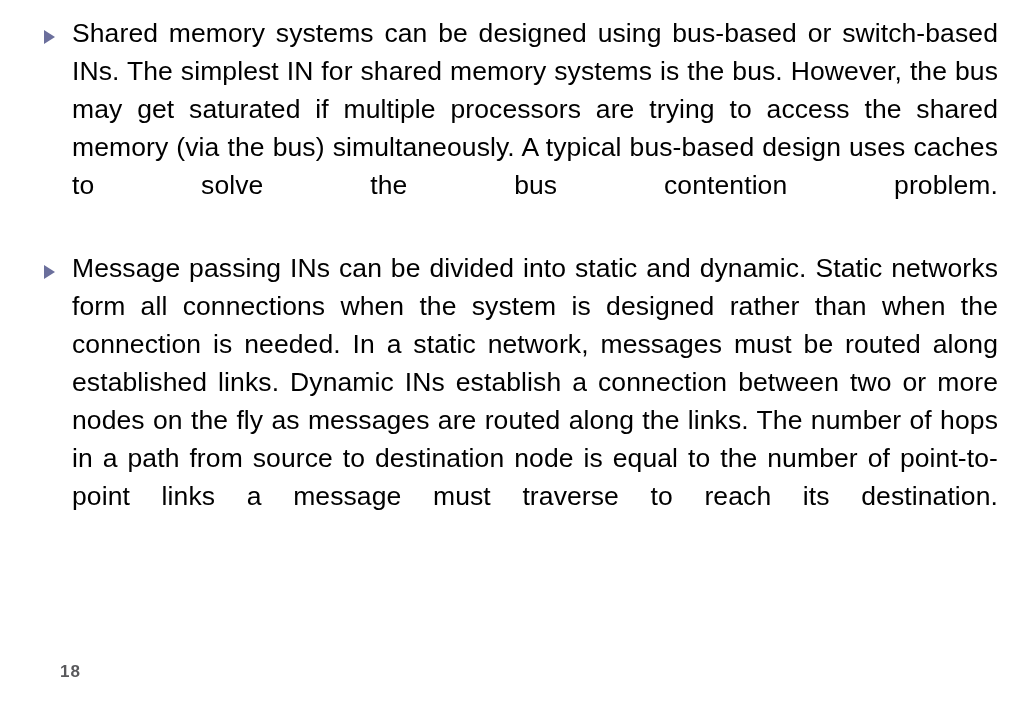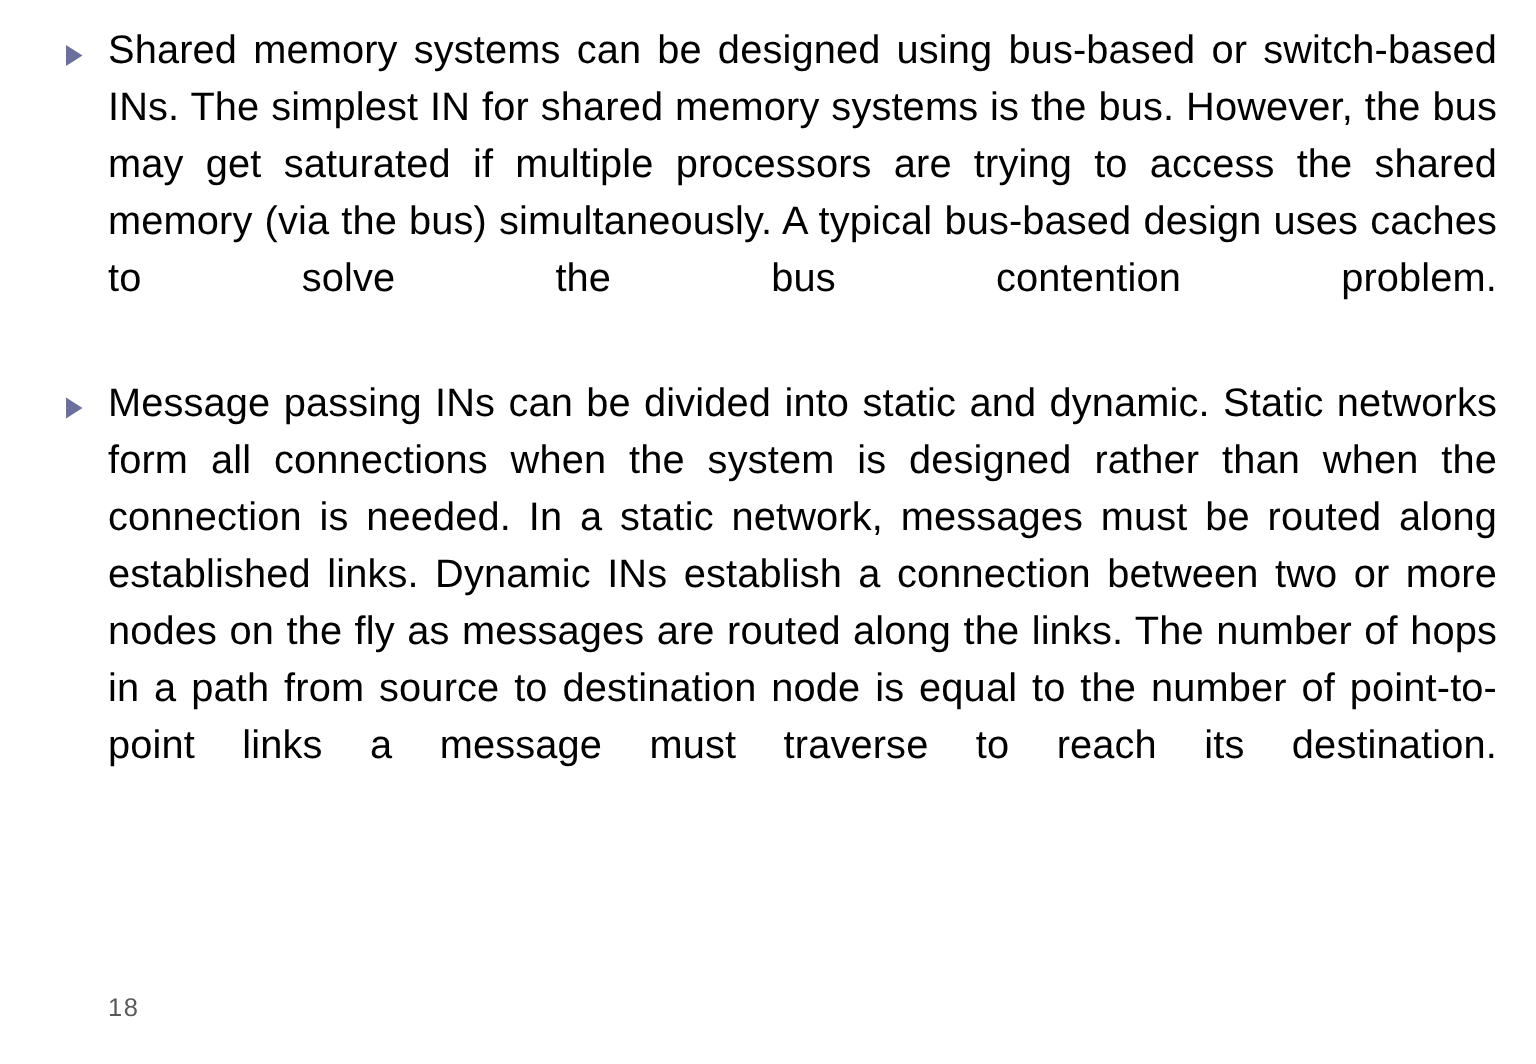--- a/index.html
+++ b/index.html
@@ -63,27 +63,28 @@
 
   
   .bullet-text::after {
     content: "";
     display: inline-block;
     width: 100%;
   }
 
   #page-number {
     position: absolute;
-    left: 72px;
+    left: 60px;
     top: 662px;
     font-family: "Liberation Sans", "DejaVu Sans", sans-serif;
     font-size: 17px;
     line-height: 20px;
     color: #59595c;
     letter-spacing: 1px;
+    font-weight: bold;
   }
 </style>
 </head>
 <body>
 
 <div id="slide">
 
   <div id="bullet-list">
 
     <div class="bullet-item">

